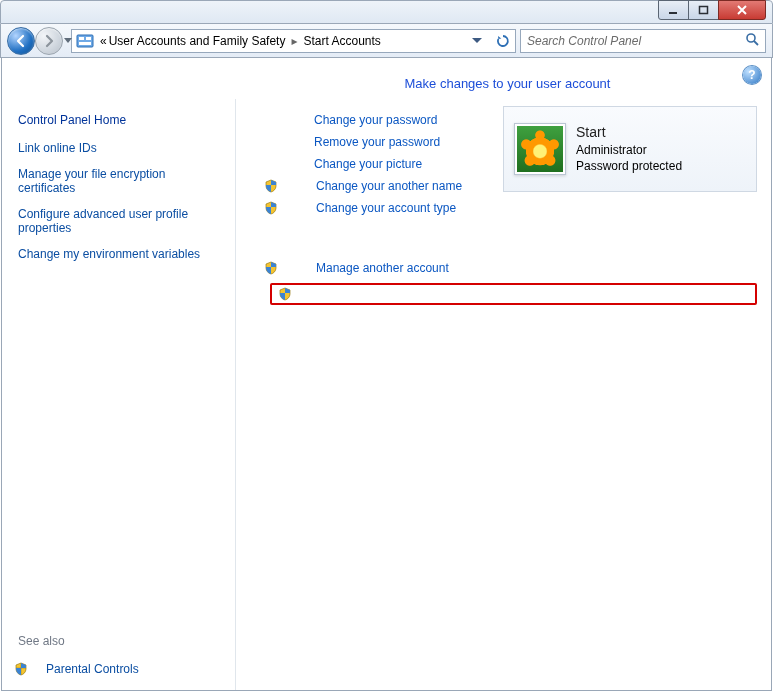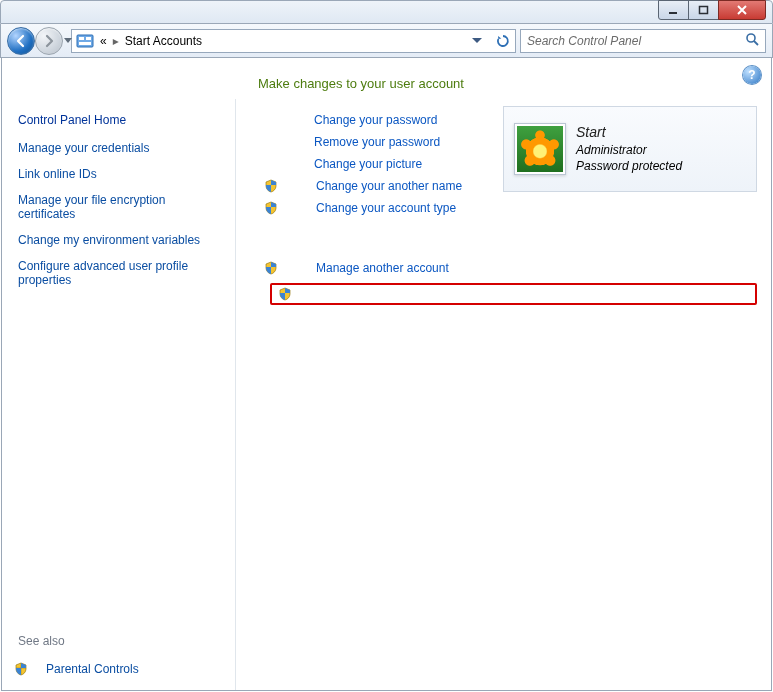--- a/index.html
+++ b/index.html
@@ -129,42 +129,43 @@
   }
   .helpbtn {
     position: absolute; top: 8px; right: 10px;
     width: 18px; height: 18px; border-radius: 50%;
     background: radial-gradient(circle at 30% 30%, #bfe0ff, #2d76c4);
     color: #fff; display: flex; align-items: center; justify-content: center;
     font-weight: bold; font-size: 12px;
     box-shadow: 0 0 0 1px #5a8fc5;
   }
   .main h1 {
-    font-size: 13px; font-weight: normal; color: #4d7c0f;
+    font-size: 13px; font-weight: normal; color: #1d4ed8;
     margin: 4px 0 22px 4px;
+    text-align: center;
   }
   .tasklist { margin-left: 10px; }
   .tasklist .row {
     display: flex; align-items: center; gap: 6px; margin-bottom: 8px;
   }
   .tasklist .row a { color: #0b57c2; text-decoration: none; margin-left: 32px; }
   .tasklist .indent { margin-left: 18px; }
   .tasklist .gap { height: 38px; }
 
   .highlight {
     border: 2px solid #d40000; border-radius: 2px;
     padding: 2px 6px; margin-left: 6px;
   }
   .highlight a { text-decoration: underline !important; }
 
   .acctbox {
     position: absolute; top: 48px; right: 14px;
     width: 232px; height: 72px;
     border: 1px solid #cfd8e3; background: linear-gradient(#f9fbfe, #eef3f9);
-    display: flex; align-items: center; gap: 10px; padding: 6px 10px; font-style: italic;
+    display: flex; align-items: center; gap: 10px; padding: 6px 10px;
   }
   .avatar {
     width: 50px; height: 50px; border: 1px solid #bac6d3; background: #fff;
     box-shadow: 0 1px 3px rgba(0,0,0,0.15);
     position: relative; overflow: hidden;
   }
   .avatar .flower {
     position: absolute; inset: 2px;
     background: radial-gradient(circle at 50% 55%, #fff176 0 18%, #ff9800 22% 40%, transparent 42%),
                 radial-gradient(circle at 50% 20%, #ff9800 0 10%, transparent 12%),
@@ -230,20 +231,21 @@
     <span class="crumb-icon">
       <svg viewBox="0 0 18 18">
           <rect x="1" y="3" width="16" height="12" rx="1" fill="#6fa9e6" stroke="#2d6fb5"></rect>
           <rect x="3" y="5" width="5" height="3" fill="#fff"></rect>
           <rect x="10" y="5" width="5" height="3" fill="#fff"></rect>
           <rect x="3" y="10" width="12" height="3" fill="#fff"></rect>
         </svg>
     </span>
     <div class="crumbs">
       <span>«</span>
+      <span>User Accounts and Family Safety</span>
       <span class="arrow">▸</span>
       <span>Start Accounts</span>
     </div>
     <div class="histbtn">
       <svg width="10" height="6" viewBox="0 0 10 6">
           <path d="M0 0 L5 5 L10 0 Z" fill="#3d5a82"></path>
         </svg>
     </div>
     <div class="refresh">
       <svg width="14" height="14" viewBox="0 0 14 14">
@@ -260,25 +262,24 @@
           <circle cx="6" cy="6" r="4" fill="none" stroke="#3a6ea5" stroke-width="1.6"></circle>
           <path d="M9 9 L13 13" stroke="#3a6ea5" stroke-width="1.8"></path>
         </svg>
     </span>
   </div>
 </div>
 
 <div class="content">
   <div class="sidebar">
     <h3>Control Panel Home</h3>
-    <a href="#" class="sidelink">Manage your credentials</a>
     <a href="#" class="sidelink">Link online IDs</a>
     <a href="#" class="sidelink">Manage your file encryption certificates</a>
+    <a href="#" class="sidelink">Configure advanced user profile properties</a>
     <a href="#" class="sidelink">Change my environment variables</a>
-    <a href="#" class="sidelink">Configure advanced user profile properties</a>
 
     <div class="seealso">See also</div>
     <div class="seealso-row">
       <span class="shield">
         <svg viewBox="0 0 14 14">
             <path d="M7 1 L12 3 V7 C12 10 9.5 12.5 7 13 C4.5 12.5 2 10 2 7 V3 Z" fill="#f4c430" stroke="#9a7d18" stroke-width="0.7"></path>
             <path d="M7 1 V13 M2 6 H12" stroke="#9a7d18" stroke-width="0.5"></path>
             <path d="M7 1 L12 3 V6 H7 Z" fill="#3b83d4"></path>
             <path d="M2 6 H7 V13 C4.5 12.5 2 10 2 7 Z" fill="#3b83d4"></path>
           </svg>

